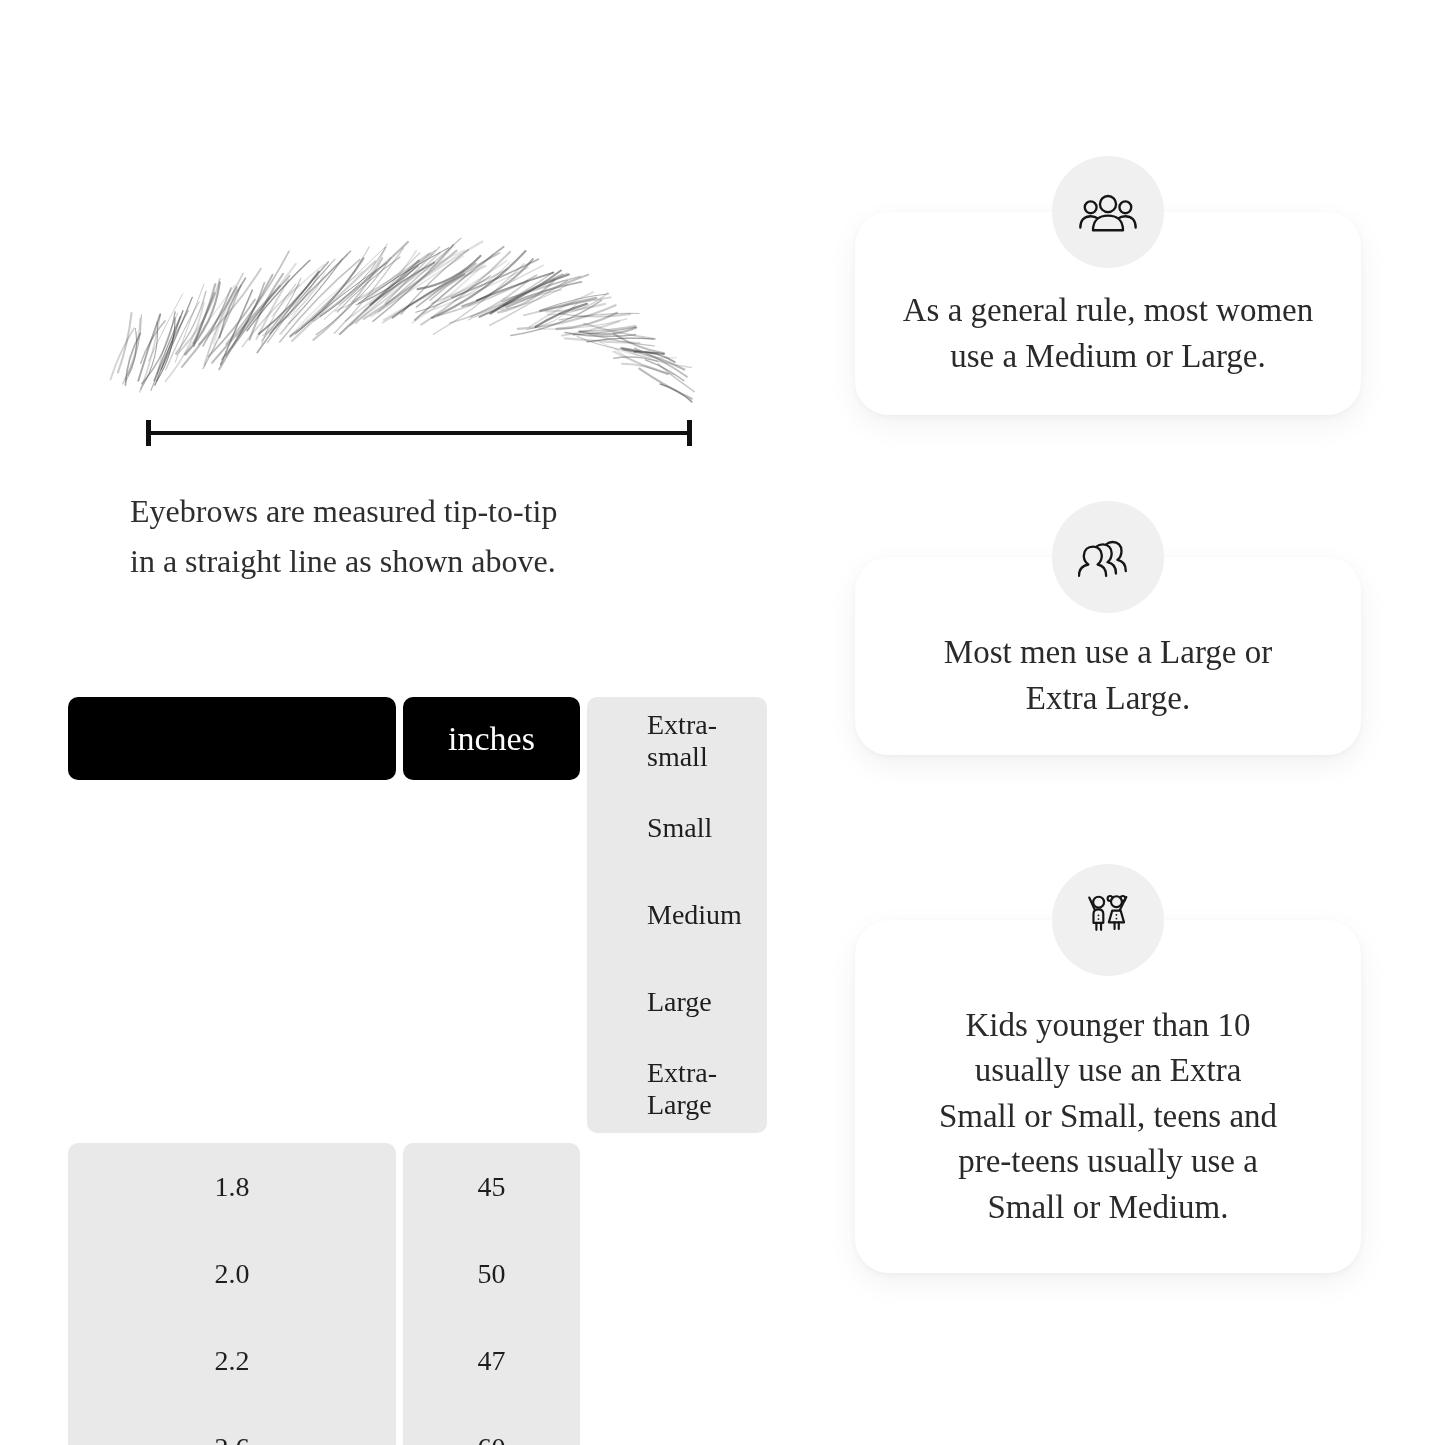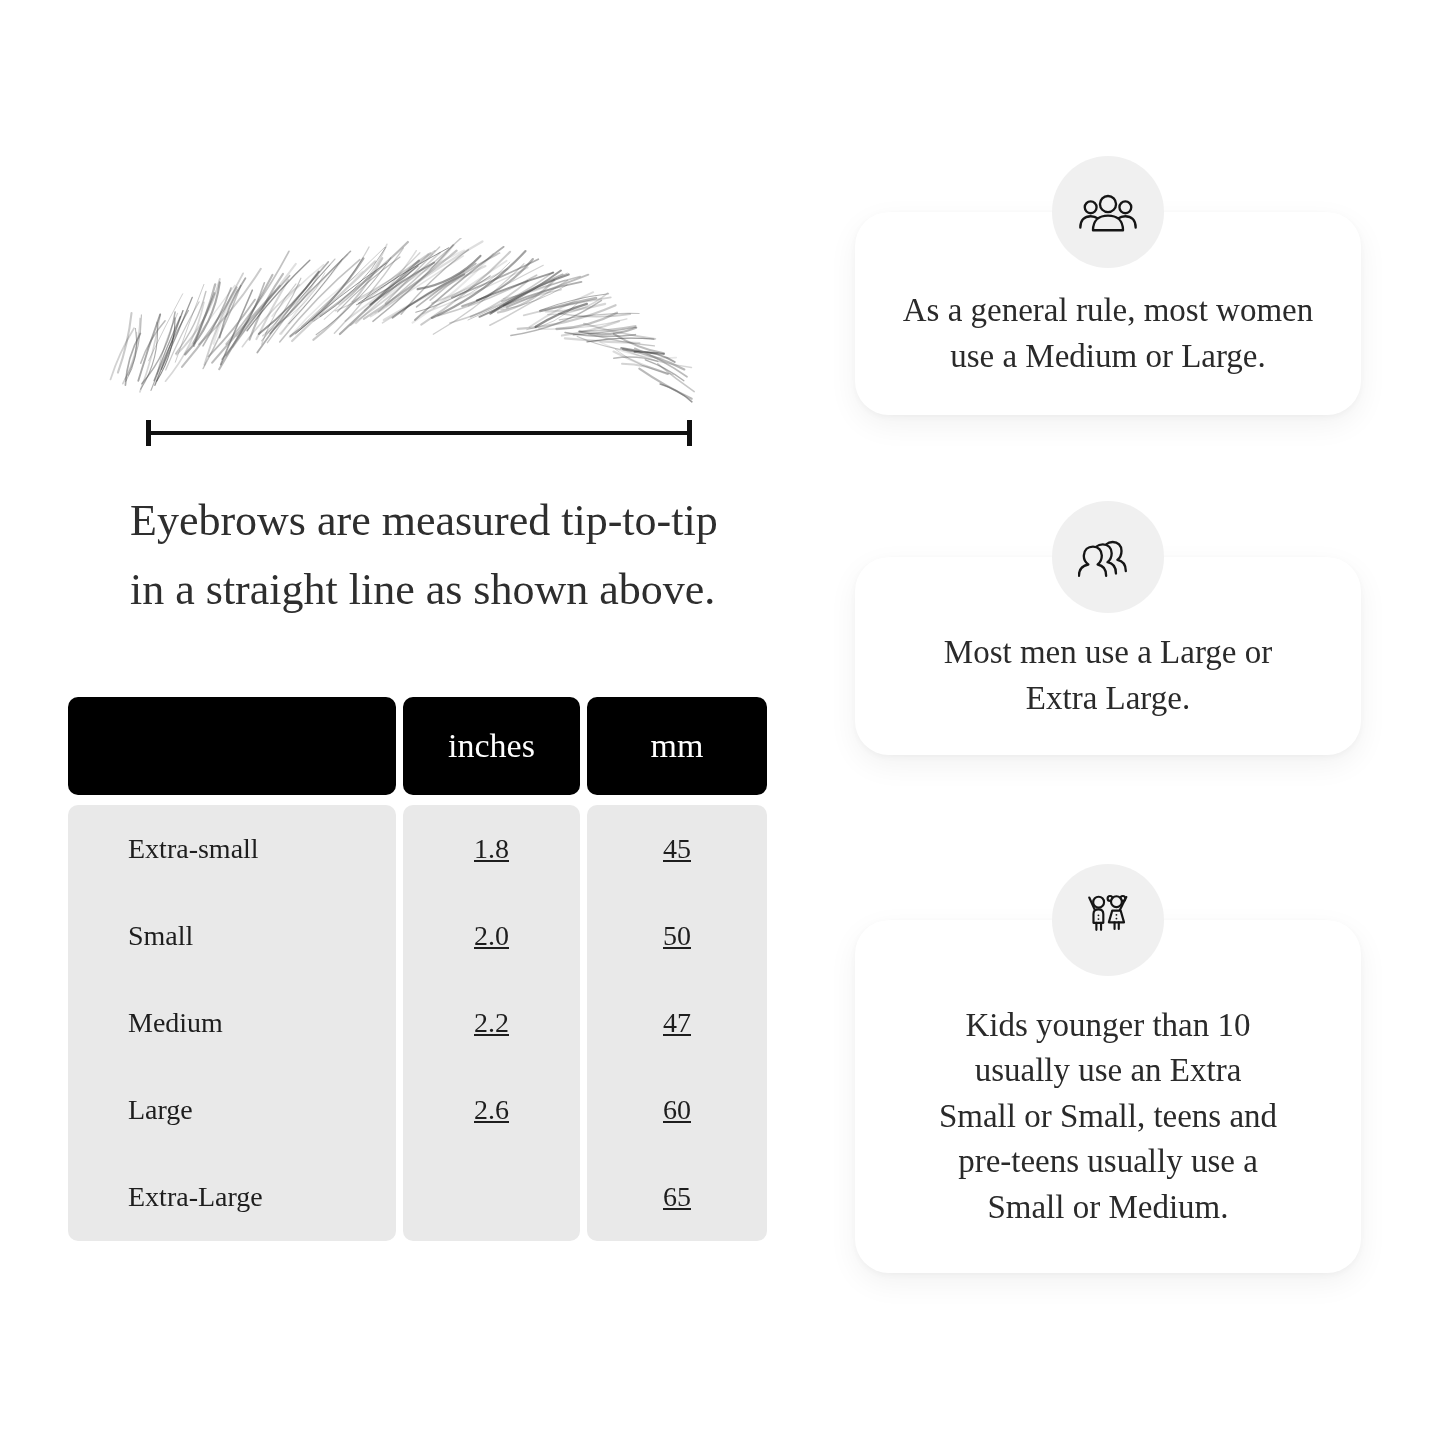--- a/index.html
+++ b/index.html
@@ -9,38 +9,38 @@
   }
   
   .brow-svg{position:absolute;left:108px;top:238px;width:590px;height:170px;}
   .ruler{position:absolute;left:146px;top:420px;width:546px;height:26px;}
   .ruler::before,.ruler::after{content:"";position:absolute;top:0;width:5px;height:26px;background:#101010;}
   .ruler::before{left:0;}
   .ruler::after{right:0;}
   .ruler .bar{position:absolute;left:2px;right:2px;top:11px;height:4px;background:#101010;}
   .caption{
     position:absolute;left:130px;top:487px;margin:0;width:640px;
-    font-size:44px;line-height:1.56;color:#2e2e2e;white-space:pre-line;
+    font-size:32px;line-height:1.56;color:#2e2e2e;white-space:pre-line;
   }
   
   .size-table{
     position:absolute;left:68px;top:697px;width:699px;
     display:grid;grid-template-columns:328px 177px 180px;column-gap:7px;row-gap:10px;
   }
   .th{
-    height:98px;background:#000;border-radius:10px;color:#fff;
+    height:83px;background:#000;border-radius:10px;color:#fff;
     display:flex;align-items:center;justify-content:center;font-size:34px;
   }
   .tcol{
     height:436px;background:#e9e9e9;border-radius:10px;
     display:grid;grid-template-rows:repeat(5,1fr);
   }
   .cell{display:flex;align-items:center;font-size:28px;color:#1e1e1e;}
   .cell.label{padding-left:60px;}
-  .cell.num{justify-content:center;text-decoration:underline;}
+  .cell.num{justify-content:center;}
   
   .card{
     position:absolute;left:855px;width:506px;background:#fff;border-radius:34px;
     box-shadow:0 10px 30px rgba(0,0,0,.055),0 2px 6px rgba(0,0,0,.035);
     display:flex;align-items:center;justify-content:center;box-sizing:border-box;
     padding:58px 34px 18px 34px;
   }
   .card-1{top:212px;height:203px;}
   .card-2{top:557px;height:198px;}
   .card-3{top:920px;height:353px;}
@@ -235,21 +235,20 @@
   <div class="ruler">
     <div class="bar"></div>
   </div>
 
   <p class="caption">Eyebrows are measured tip-to-tip
 in a straight line as shown above.</p>
 
   <div class="size-table">
     <div class="th"></div>
     <div class="th">inches</div>
-    <div class="th">mm</div>
 
     <div class="tcol">
       <div class="cell label">Extra-small</div>
       <div class="cell label">Small</div>
       <div class="cell label">Medium</div>
       <div class="cell label">Large</div>
       <div class="cell label">Extra-Large</div>
     </div>
     <div class="tcol">
       <div class="cell num">1.8</div>

